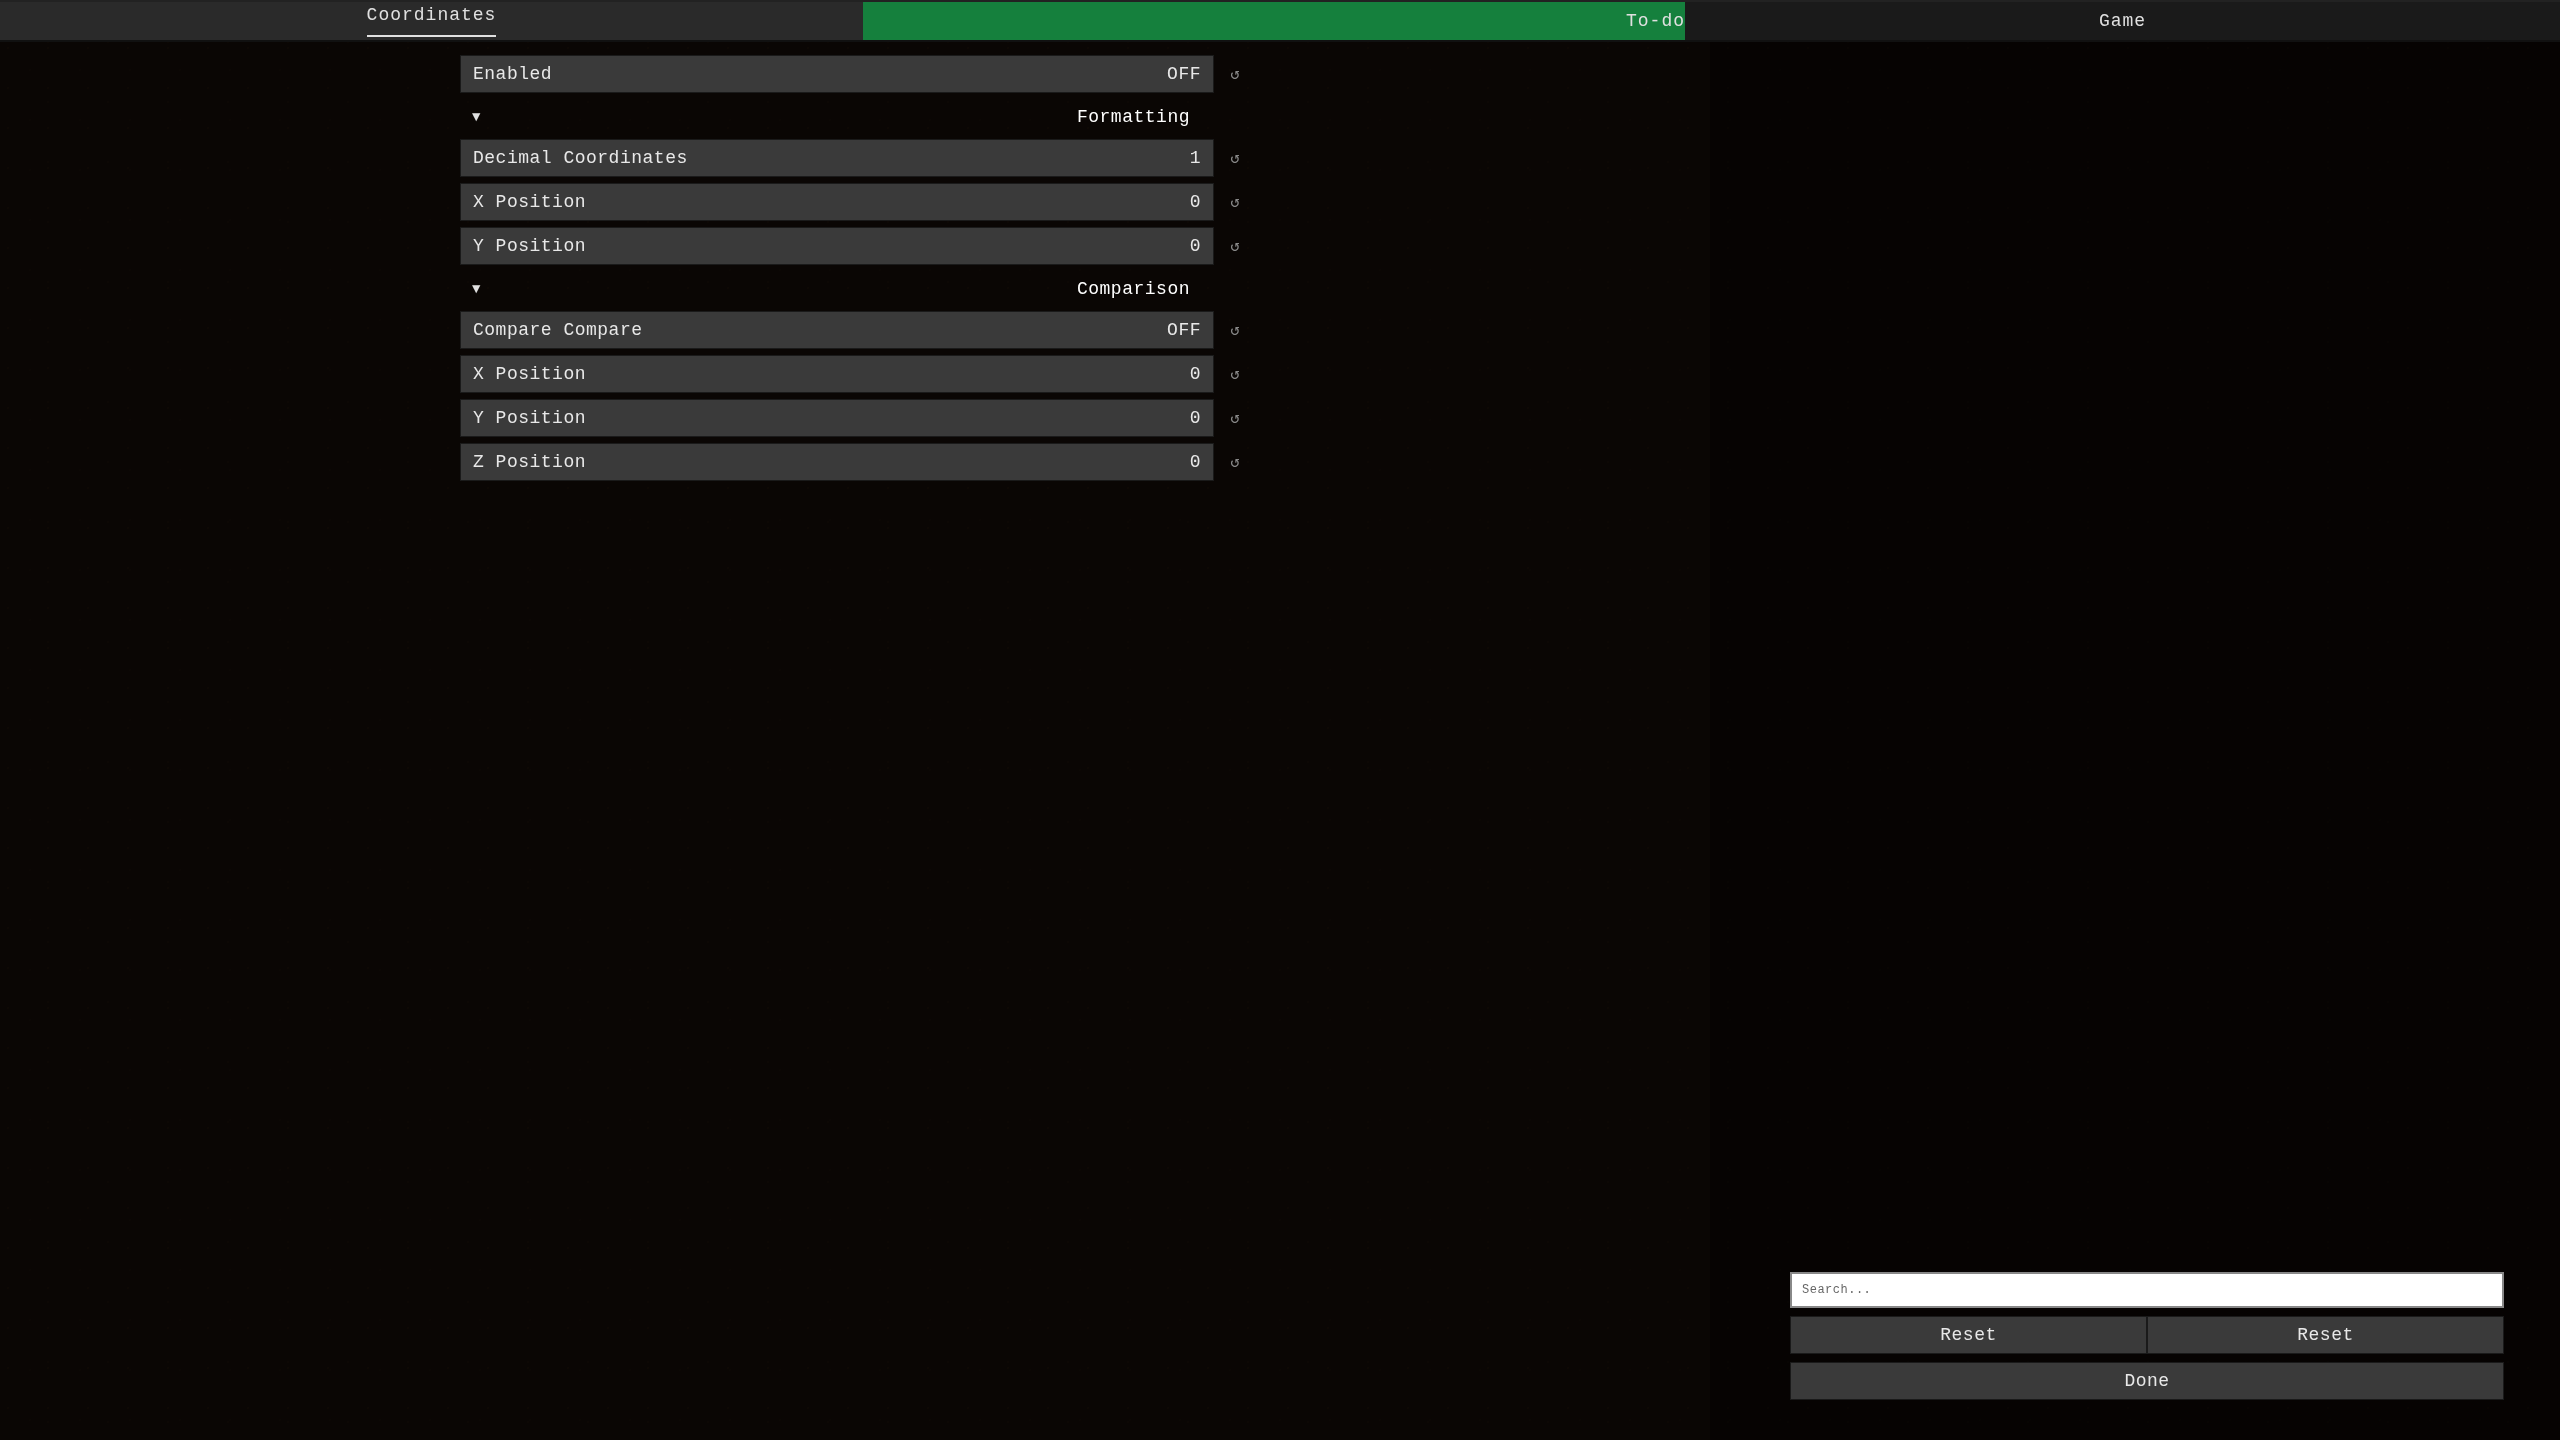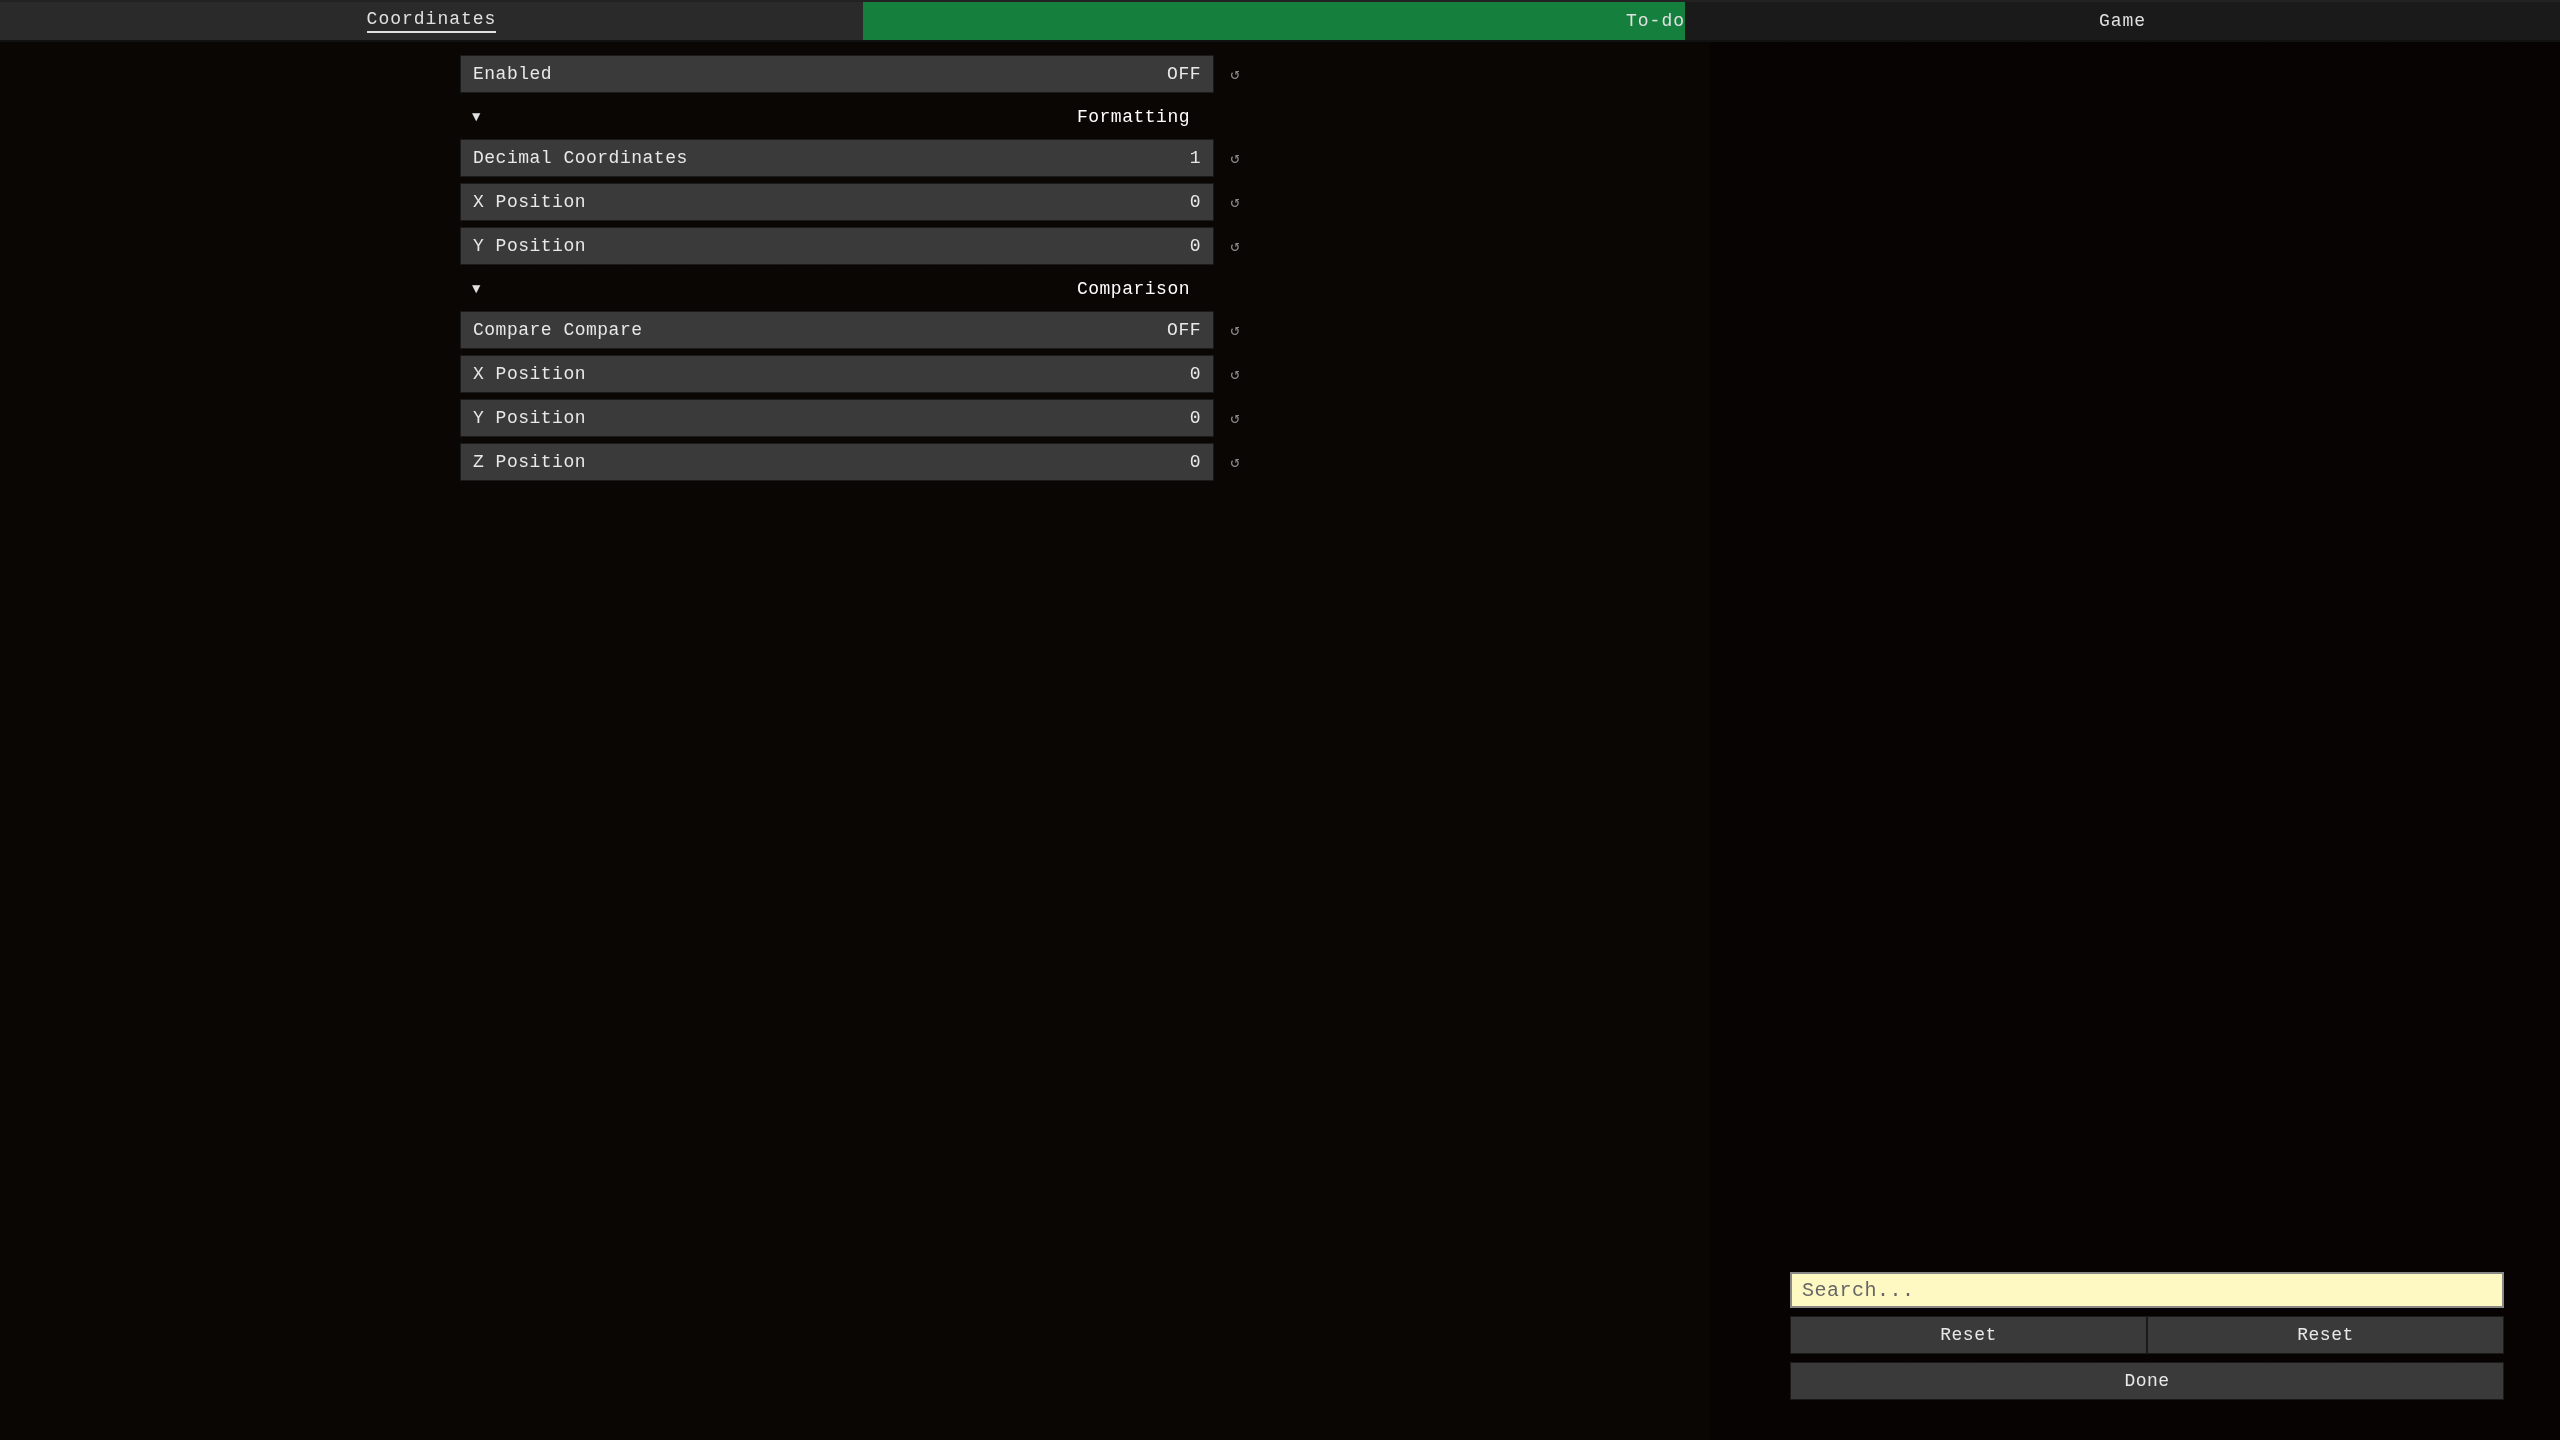--- a/index.html
+++ b/index.html
@@ -54,21 +54,21 @@
   border-bottom: 2px solid #111;
 }
 
 .tab-coordinates {
   width: 863px;
   background: #2a2a2a;
 }
 
 .tab-coordinates .tab-label {
   border-bottom: 2px solid #e0e0e0;
-  padding-bottom: 2px;
+  padding-bottom: 10px;
 }
 
 .tab-todo {
   width: 822px;
   background: #15803d;
   justify-content: flex-end;
 }
 
 .tab-game {
   flex: 1;
@@ -143,25 +143,25 @@
 .right-panel {
   position: absolute;
   right: 56px;
   bottom: 40px;
   width: 714px;
 }
 
 .search-box {
   width: 100%;
   height: 36px;
-  background: #fef9c3;
+  background: #ffffff;
   border: 2px solid #888;
   color: #888;
   padding: 0 10px;
-  font-size: 20px;
+  font-size: 12px;
   font-family: inherit;
   margin-bottom: 8px;
   letter-spacing: 0.5px;
 }
 
 .search-box::placeholder {
   color: #666;
 }
 
 .button-row {

